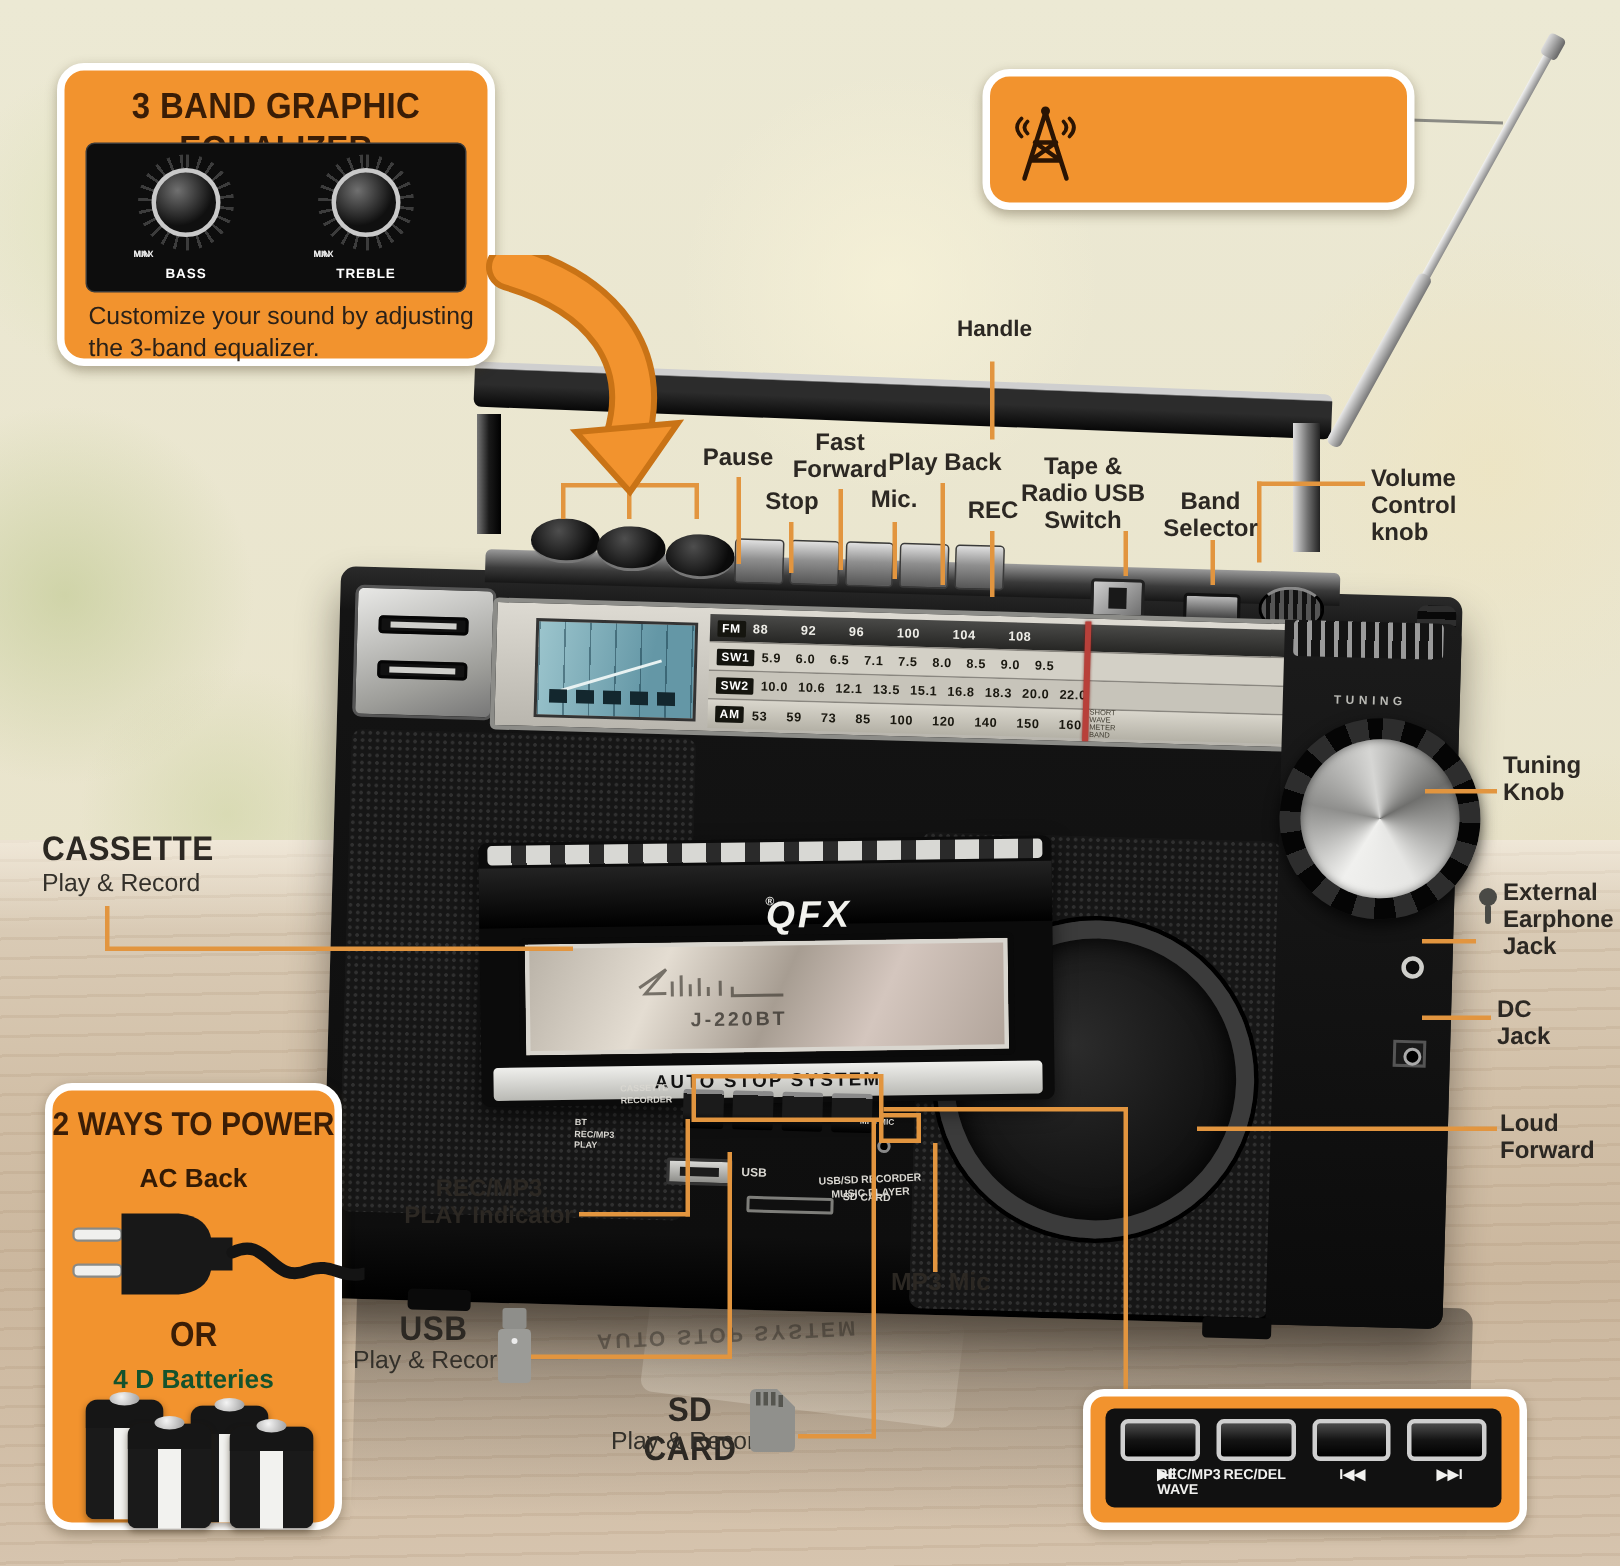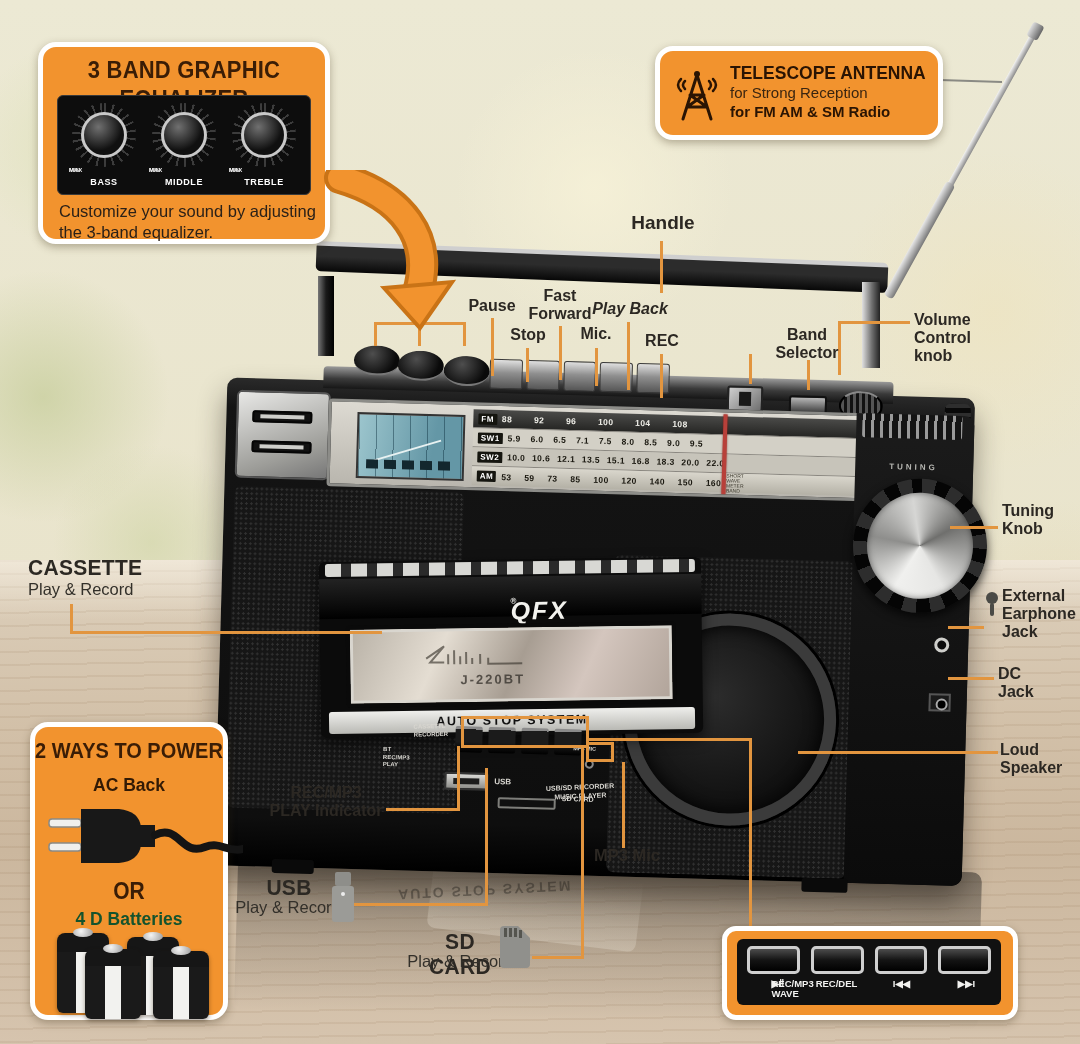--- a/index.html
+++ b/index.html
@@ -385,46 +385,49 @@
   <div class="obox-outline" style="left:586px;top:742px;width:28px;height:20px;"></div>
   <div class="lead" style="left:622px;top:762px;width:3px;height:86px;"></div>
   <div class="lead" style="left:589px;top:738px;width:163px;height:3px;"></div>
   <div class="lead" style="left:749px;top:738px;width:3px;height:196px;"></div>
   <div class="lead" style="left:374px;top:322px;width:92px;height:3px;"></div>
   <div class="lead" style="left:374px;top:322px;width:3px;height:24px;"></div>
   <div class="lead" style="left:418px;top:322px;width:3px;height:24px;"></div>
   <div class="lead" style="left:463px;top:322px;width:3px;height:24px;"></div>
   <div class="gray-line" style="left:940px;top:80px;width:62px;height:2px;transform:rotate(2deg);"></div>
 
-  <div class="lbl" style="left:608px;top:212px;width:110px;font-size:19px;">Handle</div>
+  <div class="lbl" style="left:608px;top:212px;width:110px;font-size:15px;">Handle</div>
   <div class="lbl" style="left:460px;top:297px;width:64px;">Pause</div>
   <div class="lbl" style="left:502px;top:326px;width:52px;">Stop</div>
   <div class="lbl" style="left:522px;top:287px;width:76px;">Fast
 Forward</div>
   <div class="lbl" style="left:572px;top:325px;width:48px;">Mic.</div>
-  <div class="lbl" style="left:590px;top:300px;width:80px;font-style:italic;">Play Back</div>
+  <div class="lbl" style="left:590px;top:300px;width:80px;">Play Back</div>
   <div class="lbl" style="left:640px;top:332px;width:44px;">REC</div>
+  <div class="lbl" style="left:678px;top:303px;width:88px;">Tape &amp;
+Radio USB
+Switch</div>
   <div class="lbl" style="left:770px;top:326px;width:74px;">Band
 Selector</div>
   <div class="lbl left" style="left:914px;top:311px;width:80px;">Volume
 Control
 knob</div>
   <div class="lbl left" style="left:1002px;top:502px;width:74px;">Tuning
 Knob</div>
   <div class="lbl left" style="left:1002px;top:587px;width:80px;">External
 Earphone
 Jack</div>
   <svg style="left:985px;top:591px;z-index:7;" width="14" height="28" viewBox="0 0 14 28">
     <circle cx="7" cy="7" r="6" fill="#4a4a46"></circle>
       <rect x="5" y="12" width="4" height="13" rx="2" fill="#4a4a46"></rect>
   </svg>
   <div class="lbl left" style="left:998px;top:665px;width:56px;">DC
 Jack</div>
   <div class="lbl left" style="left:1000px;top:741px;width:76px;">Loud
-Speaker</div>
+Forward</div>
 
   <div class="lbl head left" style="left:28px;top:554px;width:160px;">CASSETTE</div>
   <div class="lbl subhead left" style="left:28px;top:580px;width:160px;">Play &amp; Record</div>
 
   <div class="lbl" style="left:262px;top:784px;width:128px;">REC/MP3
 PLAY Indicator</div>
 
   <div class="lbl head" style="left:254px;top:874px;width:70px;text-align:center;">USB</div>
   <div class="lbl subhead" style="left:232px;top:898px;width:112px;">Play &amp; Record</div>
   <svg style="left:330px;top:870px;z-index:7;" width="26" height="54" viewBox="0 0 26 54">
@@ -458,53 +461,39 @@
           </div>
         <div class="eqname">BASS</div>
       </div>
       <div class="eq-unit">
         <div class="tick"></div>
         <div class="eqk"></div>
         <div class="mm">
             <span>MIN</span>
             <span>MAX</span>
           </div>
-        <div class="eqname">MIDDLE</div>
-      </div>
-      <div class="eq-unit">
-        <div class="tick"></div>
-        <div class="eqk"></div>
-        <div class="mm">
-            <span>MIN</span>
-            <span>MAX</span>
-          </div>
         <div class="eqname">TREBLE</div>
       </div>
     </div>
     <div class="eq-cap">Customize your sound by adjusting the 3-band equalizer.</div>
   </div>
 
   <svg class="arrow-svg" width="150" height="175" viewBox="0 0 150 175">
     <path d="M18,8 C80,26 112,68 96,122" stroke="#c97316" stroke-width="32" fill="none" stroke-linecap="round"></path>
     <path d="M18,8 C80,26 112,68 96,122" stroke="#f2932e" stroke-width="24" fill="none" stroke-linecap="round"></path>
     <polygon points="62,118 130,112 98,158" fill="#f2932e" stroke="#c97316" stroke-width="4"></polygon>
   </svg>
 
   <div class="obox ant-box">
     <svg class="ant-icon" width="54" height="58" viewBox="0 0 54 58">
       <path d="M27,8 L13,52 M27,8 L41,52 M17,40 L37,40 M20,28 L34,28 M20,28 L37,40 M34,28 L17,40" stroke="#2a1403" stroke-width="3" fill="none" stroke-linecap="round"></path>
       <circle cx="27" cy="7" r="3" fill="#2a1403"></circle>
       <path d="M11,12 Q5,18 11,24 M15,14 Q11,18 15,22" stroke="#2a1403" stroke-width="2.5" fill="none" stroke-linecap="round"></path>
       <path d="M43,12 Q49,18 43,24 M39,14 Q43,18 39,22" stroke="#2a1403" stroke-width="2.5" fill="none" stroke-linecap="round"></path>
     </svg>
-    <div class="ant-text">
-      <span class="ant-title">TELESCOPE ANTENNA</span>
-      <span class="ant-l1">for Strong Reception</span>
-      <span class="ant-l2">for FM AM &amp; SM Radio</span>
-    </div>
   </div>
 
   <div class="obox pw-box">
     <div class="pw-title">2 WAYS TO POWER</div>
     <div class="pw-ac">AC Back</div>
     <svg class="pw-plug" width="200" height="80" viewBox="0 0 200 80">
       <rect x="6" y="22" width="32" height="8" rx="3" fill="#f0f0ee" stroke="#8a8a86" stroke-width="1.5"></rect>
       <rect x="6" y="46" width="32" height="8" rx="3" fill="#f0f0ee" stroke="#8a8a86" stroke-width="1.5"></rect>
       <path d="M38,12 L76,12 Q96,14 98,30 L98,48 Q96,64 76,66 L38,66 Z" fill="#181818"></path>
       <rect x="96" y="28" width="16" height="22" fill="#181818"></rect>

